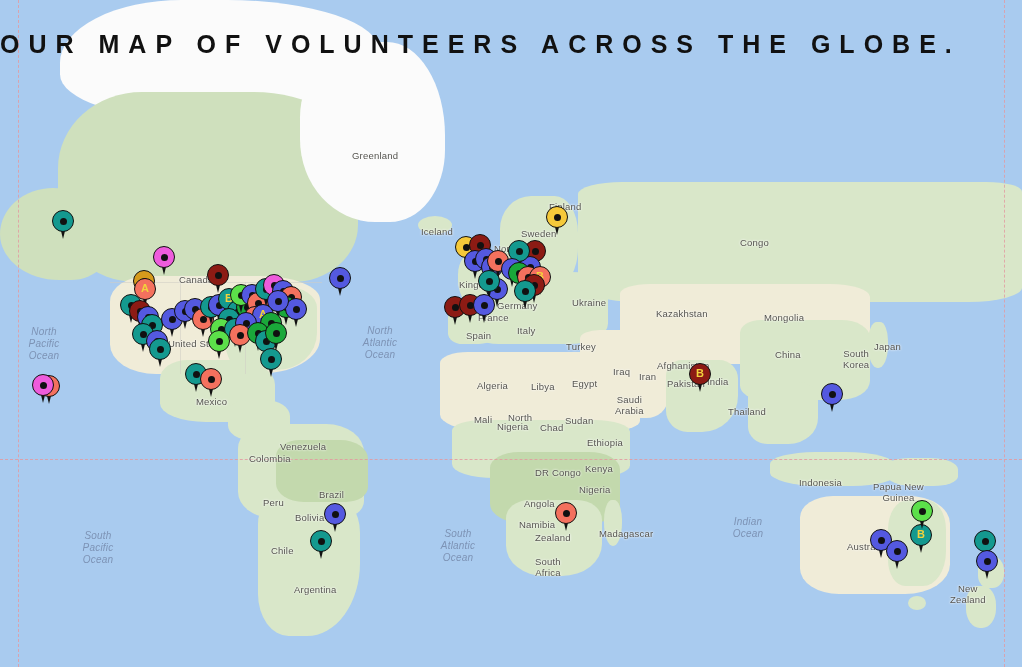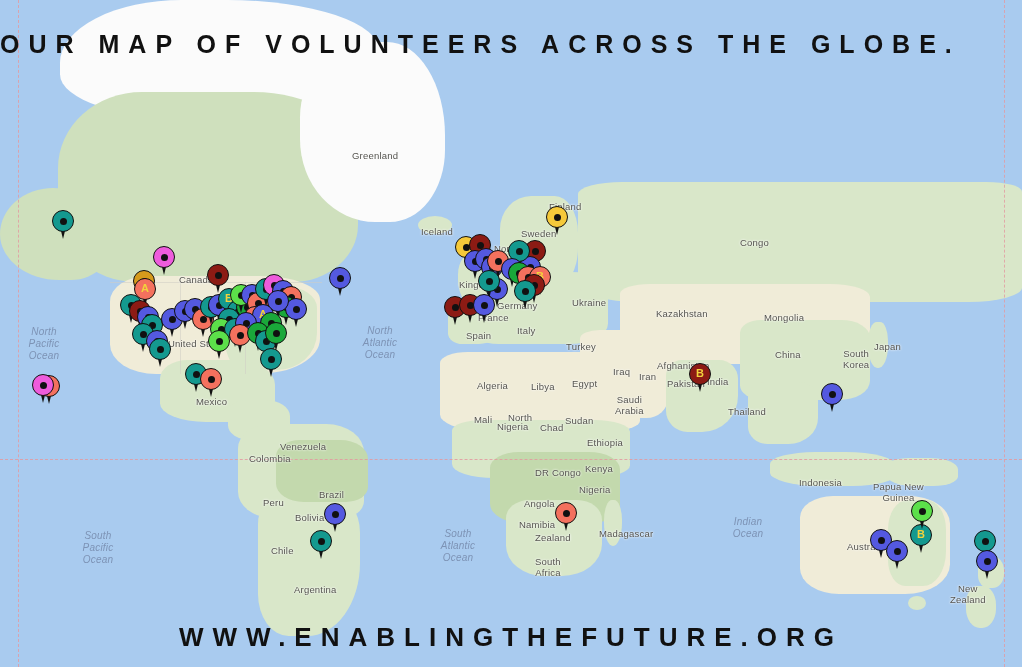--- a/index.html
+++ b/index.html
@@ -654,15 +654,14 @@
         <div class="dot"></div>
       </div>
       <div class="pin" style="left: 987px; top: 572px; z-index: 125;">
         <div class="tail"></div>
         <div class="head" style="background: rgb(84, 89, 224);"></div>
         <div class="dot"></div>
       </div>
     </div>
 
   <div class="headline">OUR MAP OF VOLUNTEERS ACROSS THE GLOBE.</div>
-  <div class="url">WWW.ENABLINGTHEFUTURE.ORG</div>
 
 </div>
 
 </body></html>

